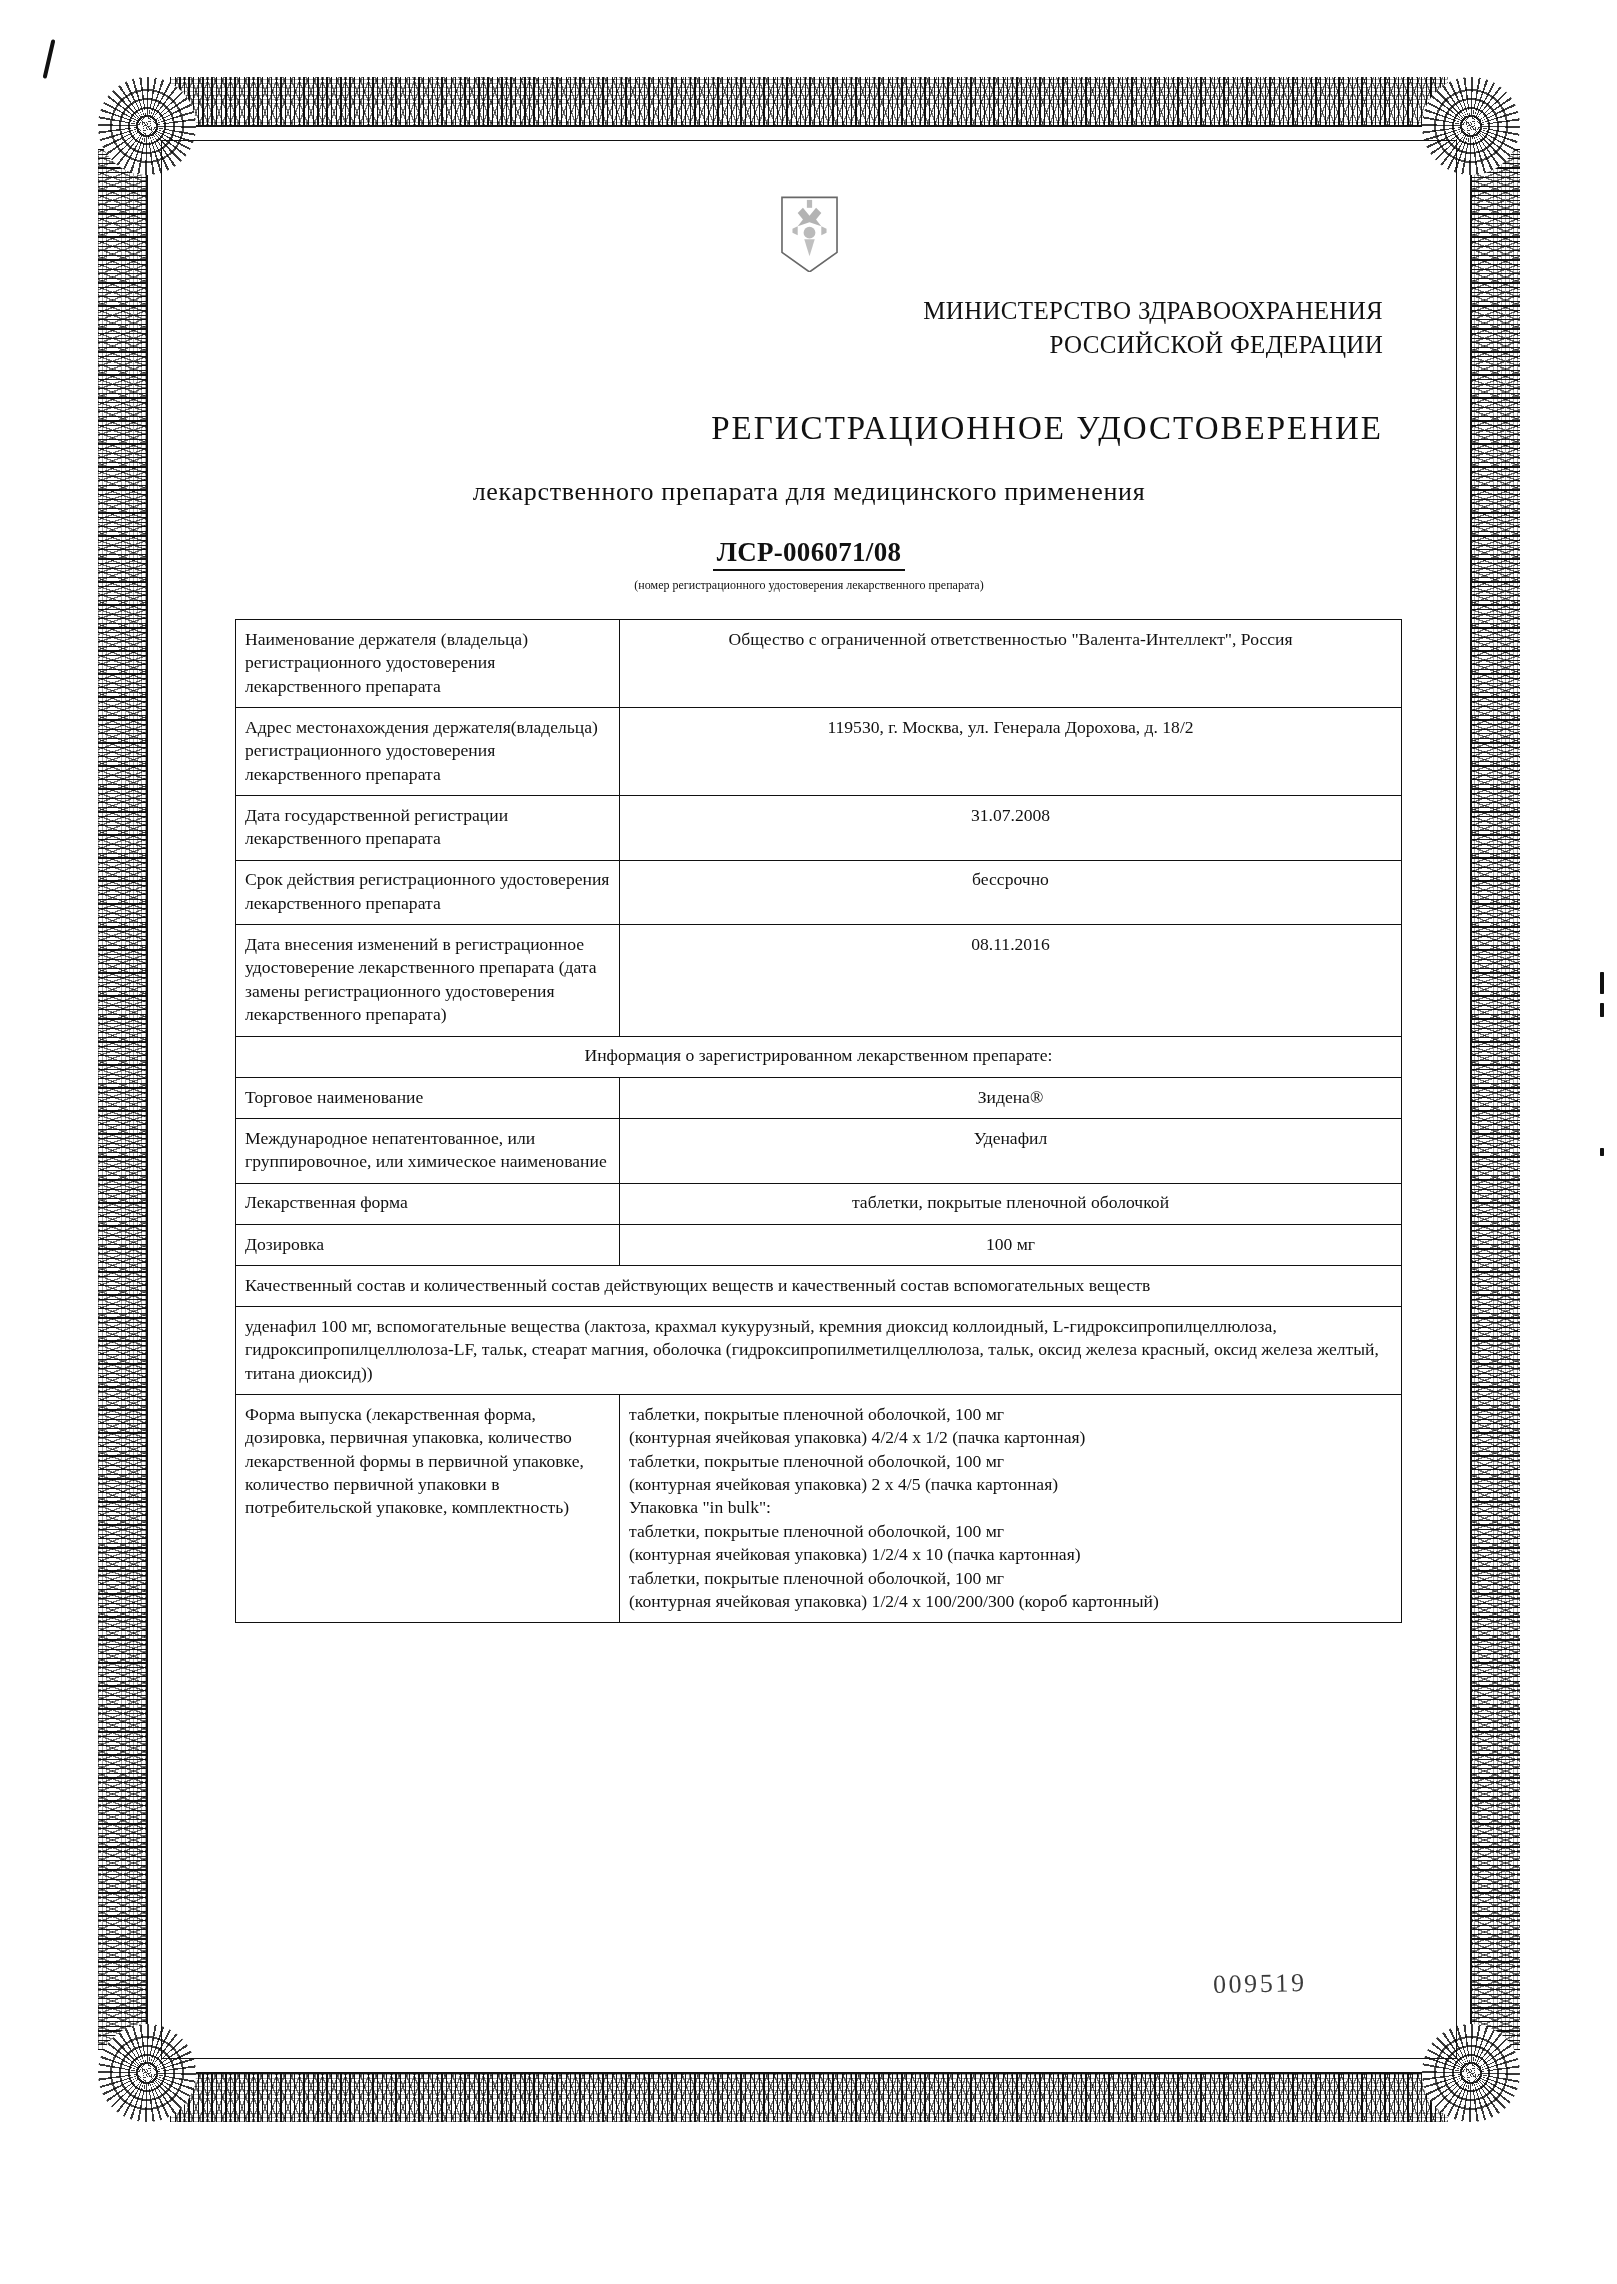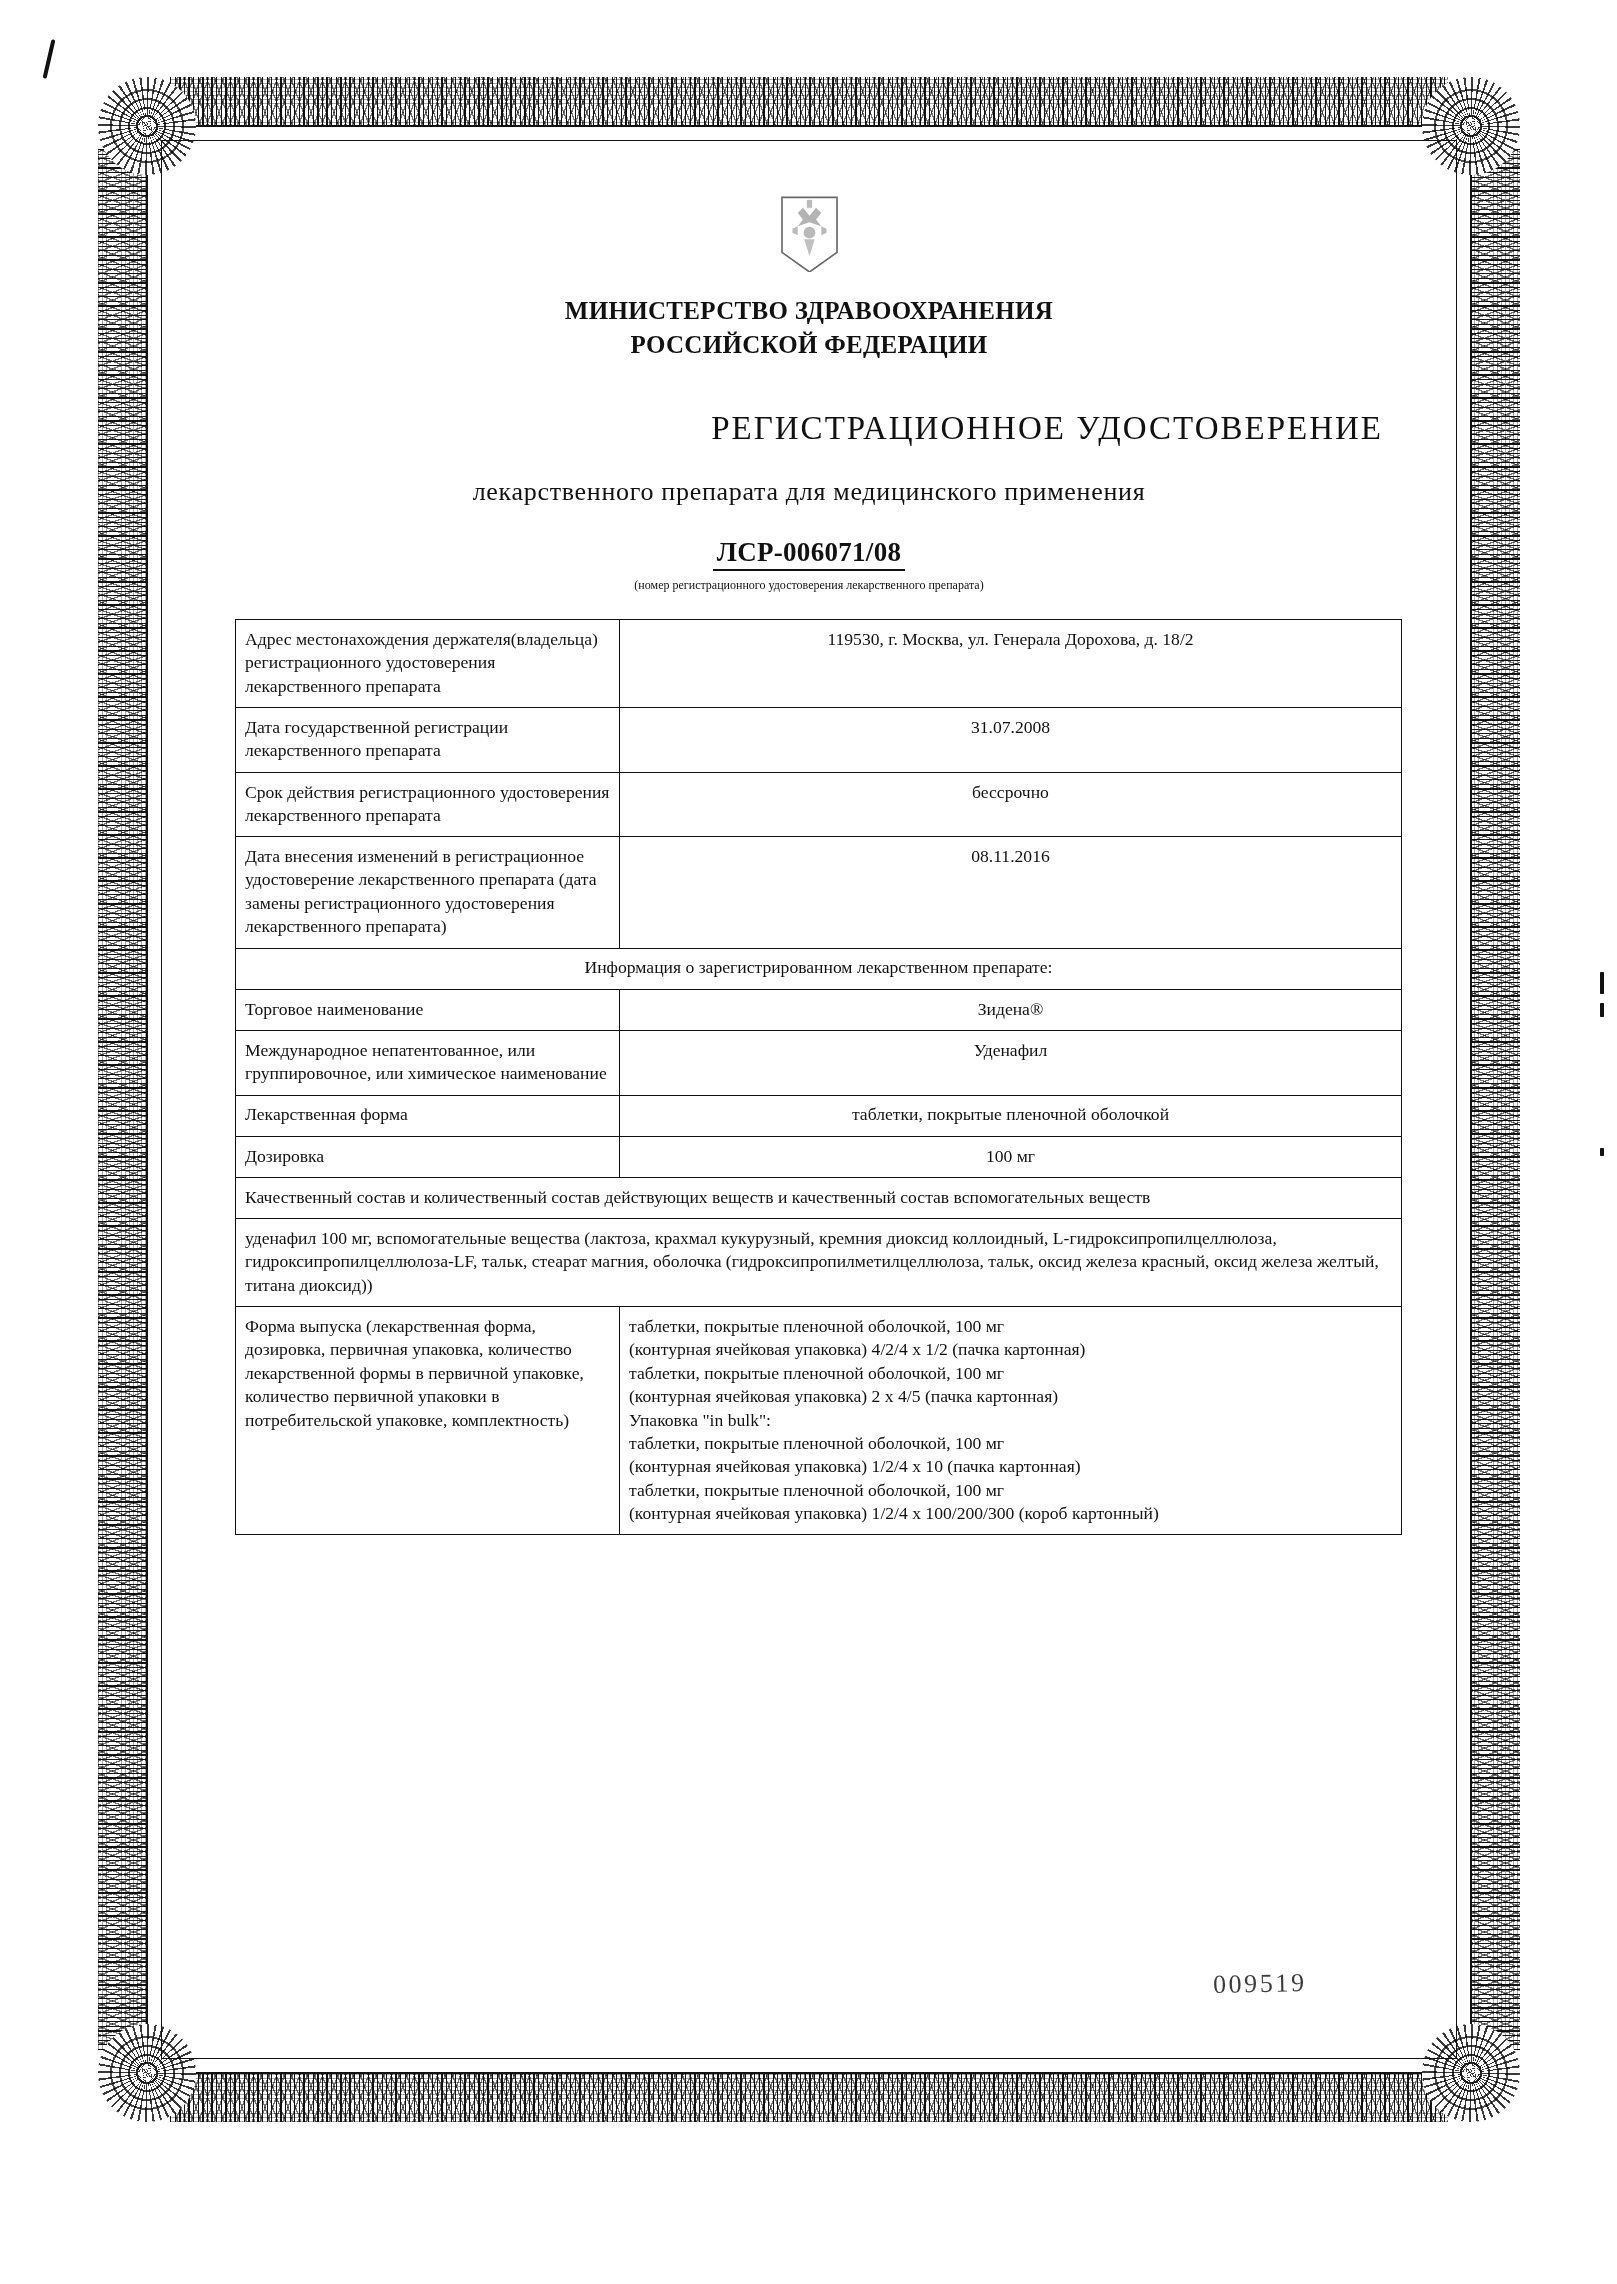--- a/index.html
+++ b/index.html
@@ -99,22 +99,22 @@
   }
 
   
   .emblem{
     width:63px;height:76px;margin:0 auto 22px auto;
     position:relative;opacity:.68;
   }
   .emblem svg{display:block;}
 
   .ministry{
-    text-align:center;font-size:25px;line-height:1.34;
-    letter-spacing:0.3px;font-weight:700;
+    text-align:right;font-size:25px;line-height:1.34;
+    letter-spacing:0.3px;font-weight:400;
   }
   .ministry div{white-space:nowrap;}
 
   .main-title{
     text-align:right;margin-top:48px;
     font-size:33px;letter-spacing:2px;line-height:1.2;
   }
   .sub-title{
     text-align:center;margin-top:27px;
     font-size:26px;letter-spacing:0.7px;line-height:1.2;
@@ -208,20 +208,24 @@
     <div class="sub-title">лекарственного препарата для медицинского применения</div>
 
     <div class="reg-number">
       <span>ЛСР-006071/08</span>
     </div>
     <div class="reg-caption">(номер регистрационного удостоверения лекарственного препарата)</div>
 
     <table class="cert">
       <tbody>
         <tr>
+          <td class="lab">Наименование держателя (владельца) регистрационного удостоверения лекарственного препарата</td>
+          <td class="val">Общество с ограниченной ответственностью "Валента-Интеллект", Россия</td>
+        </tr>
+        <tr>
           <td class="lab">Адрес местонахождения держателя(владельца) регистрационного удостоверения лекарственного препарата</td>
           <td class="val">119530, г. Москва, ул. Генерала Дорохова, д. 18/2</td>
         </tr>
         <tr>
           <td class="lab">Дата государственной регистрации лекарственного препарата</td>
           <td class="val">31.07.2008</td>
         </tr>
         <tr>
           <td class="lab">Срок действия регистрационного удостоверения лекарственного препарата</td>
           <td class="val">бессрочно</td>

